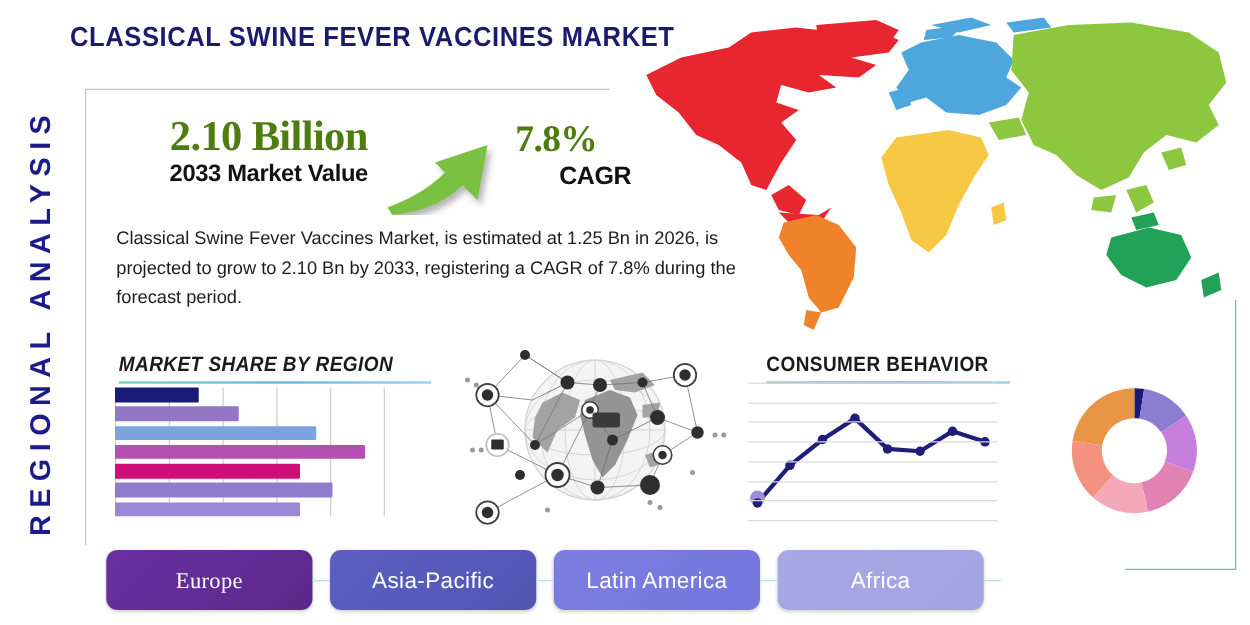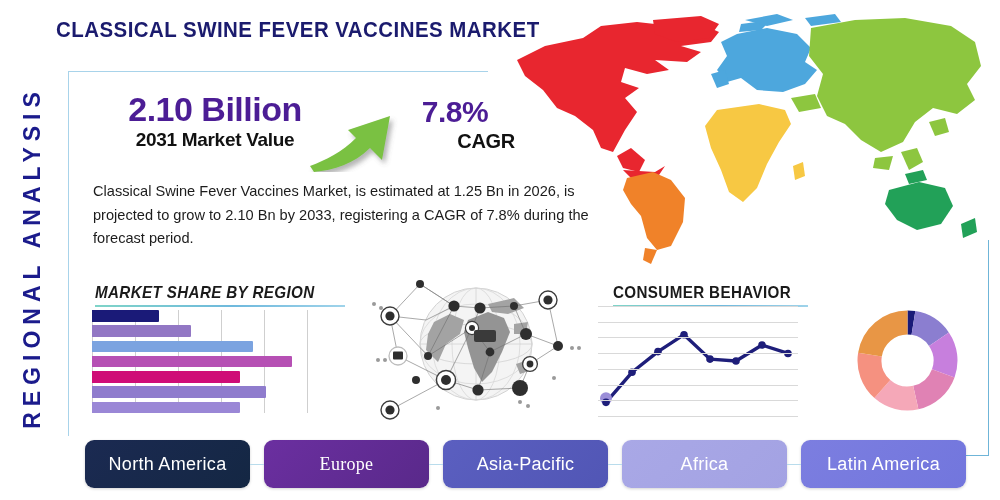--- a/index.html
+++ b/index.html
@@ -44,28 +44,28 @@
   }
   .panel-bottom-line {
     position:absolute; left:900px; top:455px; width:89px; height:1px;
     background:#6fb5d8;
   }
 
   
   .kpi-row { position:absolute; left:90px; top:92px; width:410px; height:80px; }
   .kpi-left { position:absolute; left:20px; top:0; text-align:center; width:210px; }
   .kpi-value {
-    font-size:34px; font-weight:700; color:#4c1d95; line-height:1.05;
-    font-family:Liberation Sans, sans-serif; letter-spacing:-0.5px;
+    font-size:34px; font-weight:700; color:#4d7c0f; line-height:1.05;
+    font-family:Liberation Serif, serif; letter-spacing:-0.5px;
   }
   .kpi-label {
     font-size:19px; font-weight:700; color:#111111; line-height:1.1;
     margin-top:2px; letter-spacing:-0.3px;
   }
-  .kpi-right { position:absolute; left:305px; top:4px; text-align:center; width:120px; }
+  .kpi-right { position:absolute; left:295px; top:4px; text-align:center; width:120px; }
   .kpi-right .kpi-value { font-size:30px; }
   .kpi-right .kpi-label { font-size:20px;text-align:right; }
 
   .arrow-wrap { position:absolute; left:218px; top:-6px; width:110px; height:86px; }
 
   
   .desc {
     position:absolute; left:93px; top:180px; width:505px;
     font-size:14.6px; line-height:1.62; color:#1c1c1c;
     font-family:"Liberation Sans",sans-serif;
@@ -139,21 +139,21 @@
   </div>
 
   <div class="panel-top-line"></div>
   <div class="panel-left-line"></div>
   <div class="panel-right-line"></div>
   <div class="panel-bottom-line"></div>
 
   <div class="kpi-row">
     <div class="kpi-left">
       <div class="kpi-value">2.10 Billion</div>
-      <div class="kpi-label">2031 Market Value</div>
+      <div class="kpi-label">2033 Market Value</div>
     </div>
 
     <div class="arrow-wrap">
       <svg viewBox="0 0 110 86" width="110" height="86">
         <defs>
           <filter id="arrowShadow" x="-20%" y="-20%" width="150%" height="150%">
             <feDropShadow dx="3" dy="4" stdDeviation="2.4" flood-color="#5a5a5a" flood-opacity="0.45"></feDropShadow>
           </filter>
         </defs>
         <path d="M2,80 C18,74 34,66 48,52 L40,44 L82,30 L74,74 L62,62 C46,78 26,84 6,86 Z" fill="#7ac143" filter="url(#arrowShadow)"></path>
@@ -356,24 +356,23 @@
         <path d="M60.321723252011545,3.1155829702431106 A50,50 0 0 1 93.8540287137281,24.39583110739347 L74.00409493113861,37.885832175844605 A26,26 0 0 0 56.567296091046,26.820103144526417 Z" fill="#8b7ed0"></path>
         <path d="M93.8540287137281,24.39583110739347 A50,50 0 0 1 99.54403844771127,69.43689601226457 L76.96289999280987,61.30718592637758 A26,26 0 0 0 74.00409493113861,37.885832175844605 Z" fill="#c77fdd"></path>
         <path d="M99.54403844771127,69.43689601226457 A50,50 0 0 1 63.40716206982712,101.29583809693737 L58.1717242763101,77.87383581040743 A26,26 0 0 0 76.96289999280987,61.30718592637758 Z" fill="#e082b4"></path>
         <path d="M63.40716206982712,101.29583809693737 A50,50 0 0 1 19.434406733817397,90.00555348152297 L35.30589150158505,72.00288781039194 A26,26 0 0 0 58.1717242763101,77.87383581040743 Z" fill="#f5a8b8"></path>
         <path d="M19.434406733817397,90.00555348152297 A50,50 0 0 1 3.1155829702431106,44.67827674798846 L26.820103144526417,48.432703908954004 A26,26 0 0 0 35.30589150158505,72.00288781039194 Z" fill="#f59180"></path>
         <path d="M3.1155829702431106,44.67827674798846 A50,50 0 0 1 52.49999999999999,2.5 L52.49999999999999,26.5 A26,26 0 0 0 26.820103144526417,48.432703908954004 Z" fill="#e89645"></path>
       </svg>
   </div>
 
   <div class="regions">
-      <div class="region-btn" style="background: linear-gradient(135deg, rgb(27, 42, 82), rgb(20, 39, 67));">North America</div>
       <div class="region-btn" style="background: linear-gradient(135deg, rgb(107, 47, 160), rgb(89, 41, 138)); font-family: Liberation Serif, serif;">Europe</div>
       <div class="region-btn" style="background: linear-gradient(135deg, rgb(91, 95, 192), rgb(81, 86, 181));">Asia-Pacific</div>
+      <div class="region-btn" style="background: linear-gradient(135deg, rgb(124, 126, 224), rgb(114, 118, 221));">Latin America</div>
       <div class="region-btn" style="background: linear-gradient(135deg, rgb(169, 168, 230), rgb(163, 162, 227));">Africa</div>
-      <div class="region-btn" style="background: linear-gradient(135deg, rgb(124, 126, 224), rgb(114, 118, 221));">Latin America</div>
     </div>
 
 <div class="region-connector" style="left: 250px; width: 14px;"></div>
     <div class="region-connector" style="left: 429px; width: 14px;"></div>
     <div class="region-connector" style="left: 608px; width: 14px;"></div>
     <div class="region-connector" style="left: 787px; width: 14px;"></div>
   </div>
 
 </body></html>

